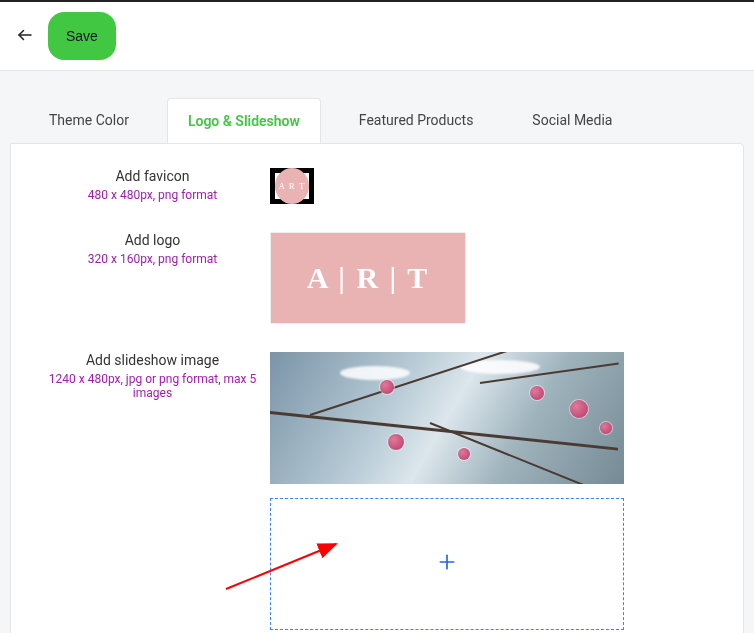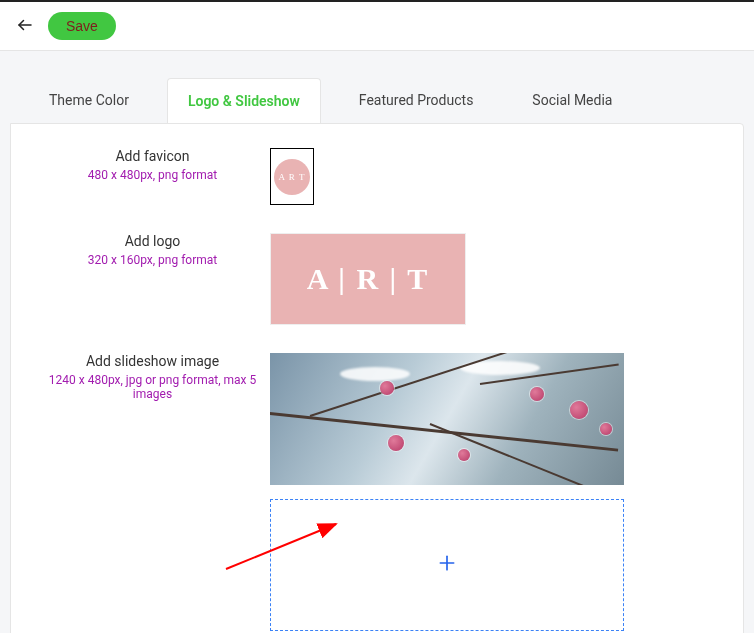--- a/index.html
+++ b/index.html
@@ -27,24 +27,24 @@
     color: #222;
   }
   .page-title {
     font-size: 18px;
     font-weight: 500;
     color: #222;
     flex: 1;
   }
   .save-btn {
     background: #41c741;
-    color: #7f1d1d;
+    color: #0f172a;
     border: none;
     border-radius: 16px;
-    padding: 6px 18px;
+    padding: 16px 18px;
     font-size: 14px;
     cursor: pointer;
   }
   .content-wrap {
     padding: 26px 10px 0 10px;
   }
   .tabs {
     display: flex;
     gap: 17px;
     padding-left: 18px;
@@ -93,22 +93,22 @@
   }
   .field-hint {
     font-size: 12px;
     color: #a21caf;
   }
   .field-content {
     flex: 1;
   }
   .favicon-box {
     width: 44px;
-    height: 57px;
-    border: 1px solid #000000;
+    height: 36px;
+    border: 5px solid #000000;
     display: flex;
     align-items: center;
     justify-content: center;
     cursor: pointer;
   }
   .favicon-circle {
     width: 36px;
     height: 36px;
     background: #e9b3b3;
     border-radius: 50%;

